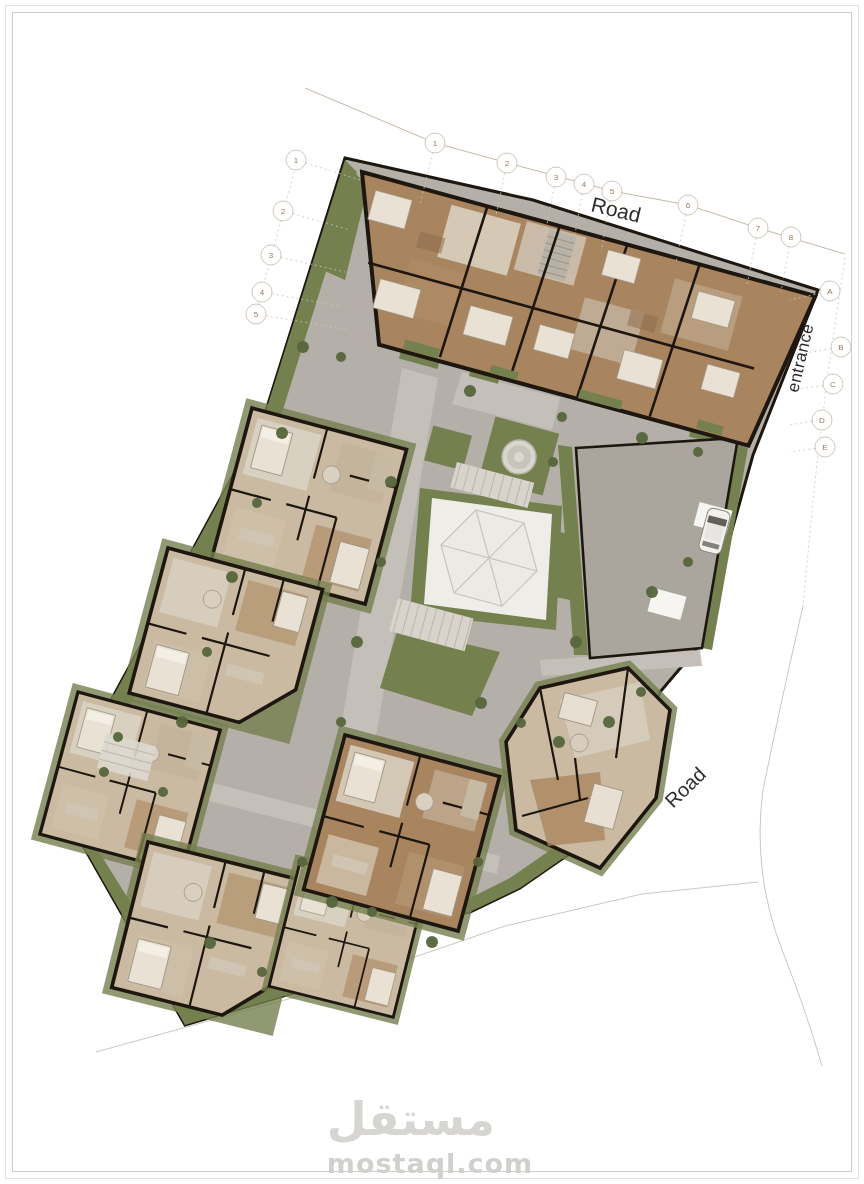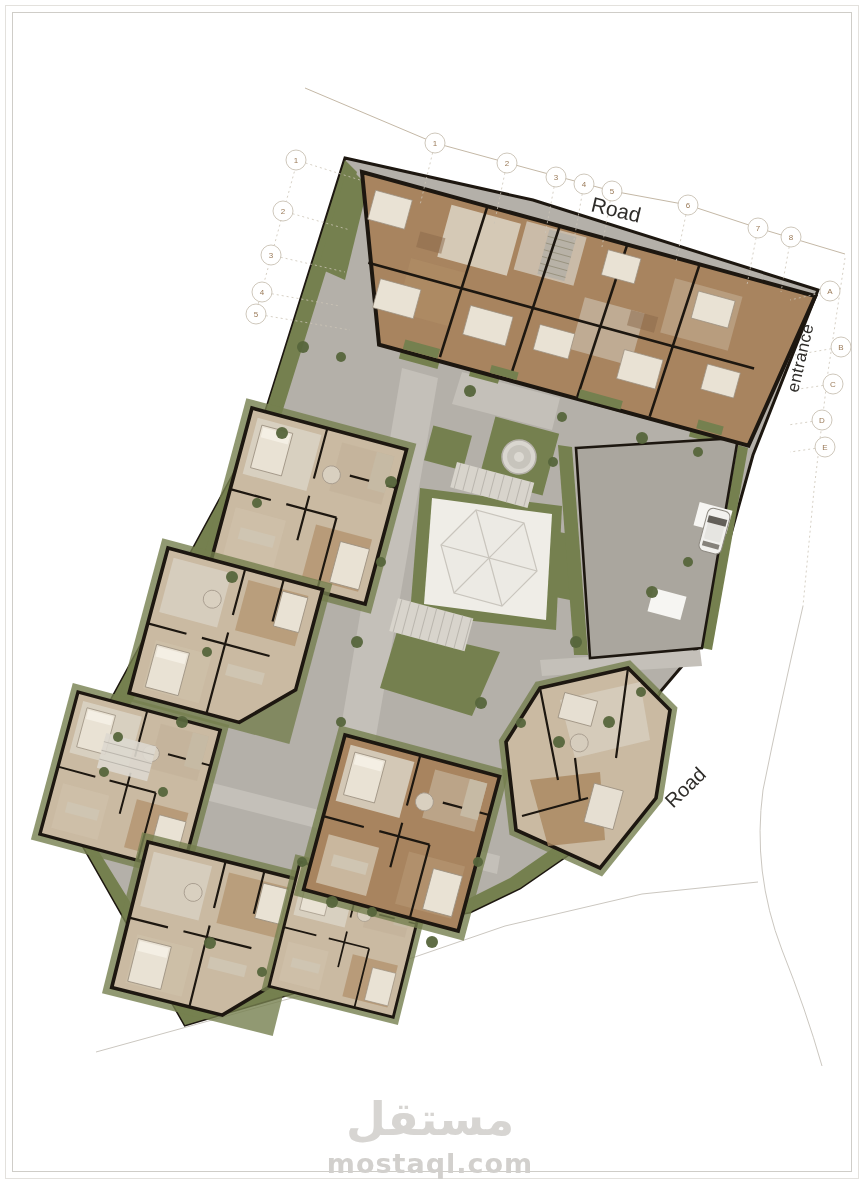--- a/index.html
+++ b/index.html
@@ -2,21 +2,21 @@
 <html style="--paving: #b4b0a9; --paving_light: #c4c0b9; --green: #75804f; --green_dark: #57663c; --floor_tan: #cabaa2; --floor_wood: #a8845f; --wall: #1d1710; --line: #c4b8a6; --line_gray: #cbc7c0; --bubble: #9a7a58; --label: #2e2c29; --watermark: #d7d5d2;"><head>
 <meta charset="utf-8">
 <style>
   html,body{margin:0;padding:0;background:#ffffff;}
   .sheet{position:relative;width:864px;height:1184px;background:#ffffff;overflow:hidden;
          font-family:"Liberation Sans",sans-serif;}
   .frame-outer{position:absolute;inset:5px;border:1px solid #e3e1dd;pointer-events:none;}
   .frame-inner{position:absolute;inset:12px;border:1px solid #cfcdc8;pointer-events:none;}
   svg.plan{position:absolute;inset:0;width:864px;height:1184px;}
   .watermark{position:absolute;left:430px;top:1096px;transform:translateX(-50%);
-             text-align:center;line-height:1;user-select:none;}
+             line-height:1;user-select:none;}
   .watermark .ar{font-family:"DejaVu Sans",sans-serif;font-weight:bold;font-size:46px;
                  color:var(--watermark,#d7d5d2);}
   .watermark .en{font-family:"DejaVu Sans",sans-serif;font-weight:600;font-size:27px;
                  letter-spacing:1px;color:#d2d0cd;margin-top:8px;}
   text.roadlbl{fill:var(--label,#2e2c29);font-family:"Liberation Sans",sans-serif;}
   .bubble circle{fill:#ffffff;stroke:#cfc8bc;stroke-width:1;}
   .bubble text{fill:var(--bubble,#9a7a58);font-size:8px;font-family:"Liberation Sans",sans-serif;
                text-anchor:middle;}
   .leader{stroke:#ccc4b6;stroke-width:0.8;stroke-dasharray:2 3;fill:none;}
   .thinline{stroke:var(--line,#c4b8a6);stroke-width:1;fill:none;}

